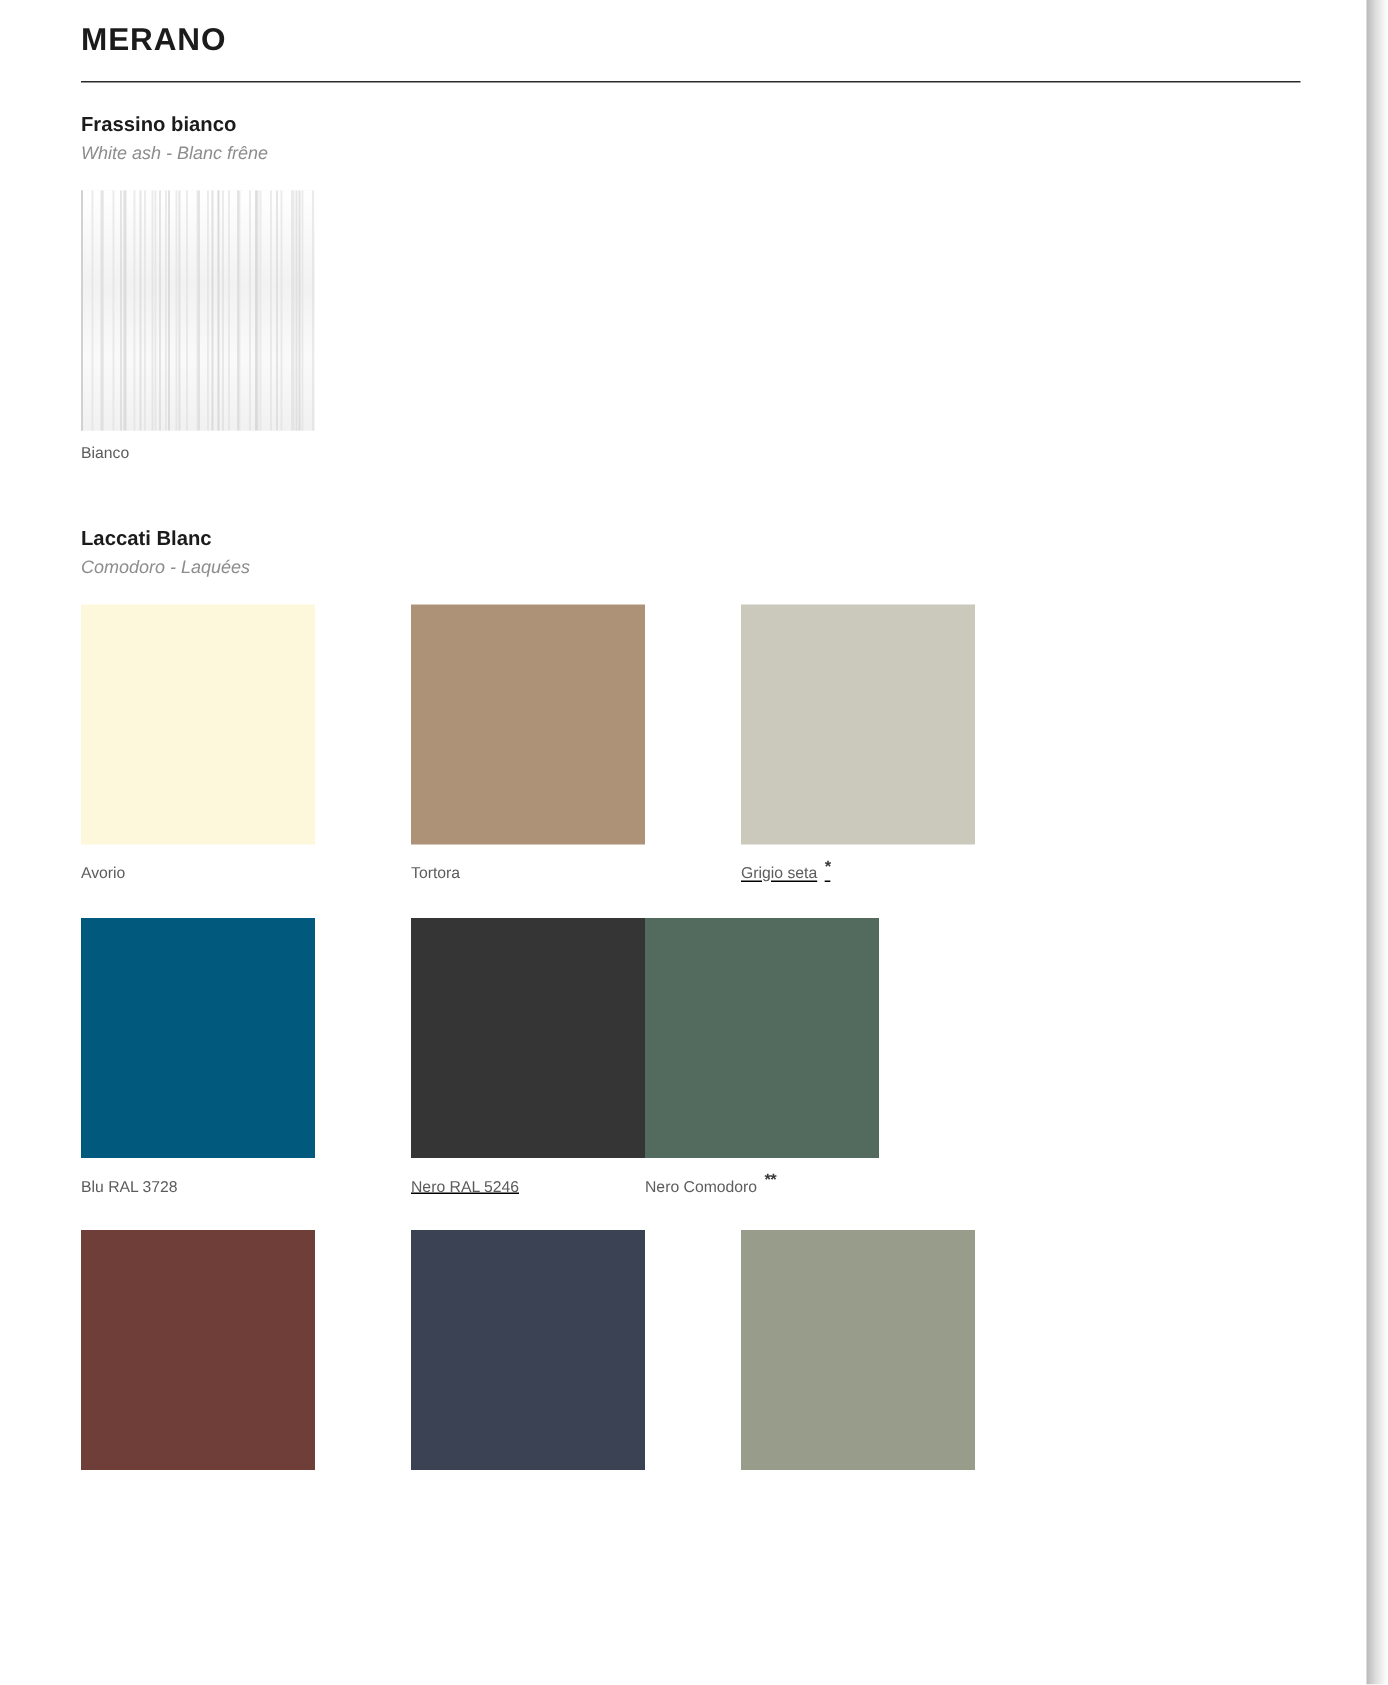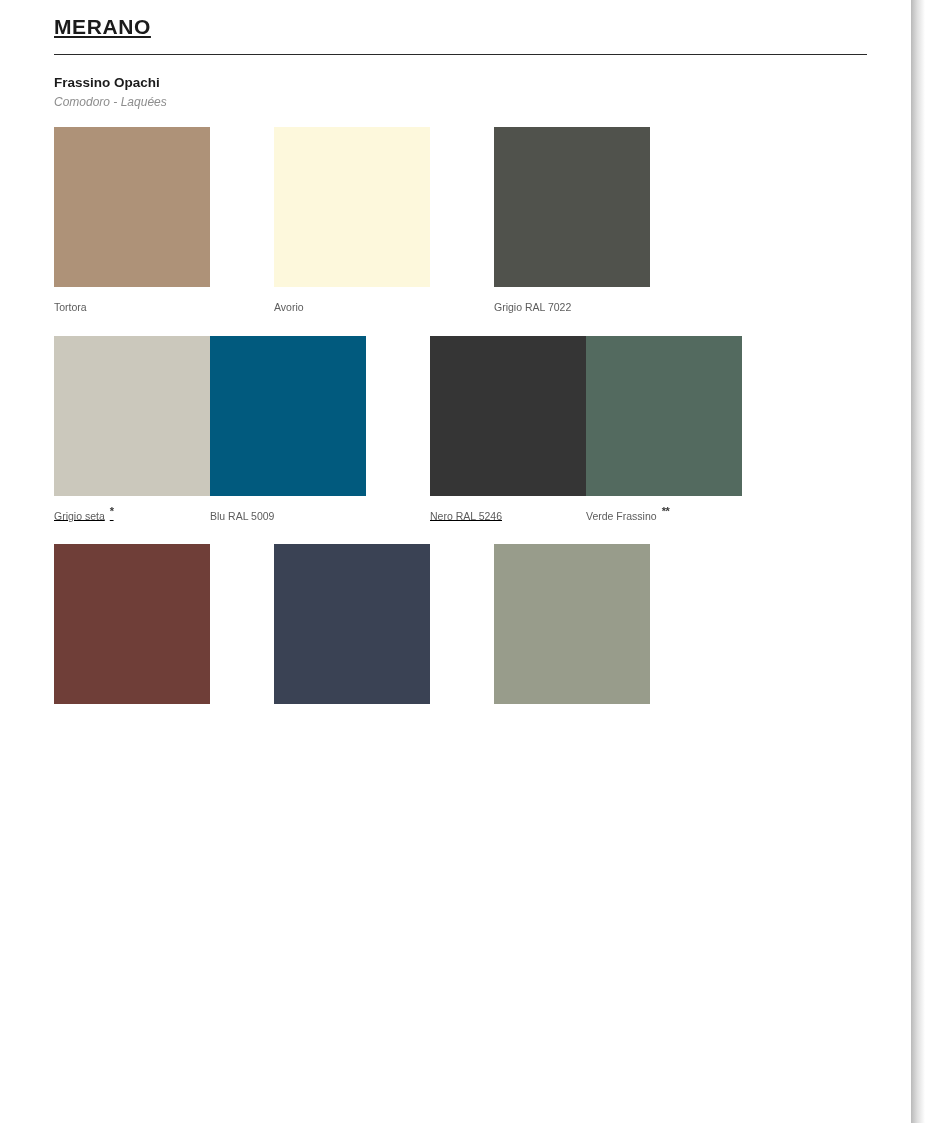--- a/index.html
+++ b/index.html
@@ -37,21 +37,20 @@
     width: 813px;
   }
   .title {
     font-size: 21px;
     font-weight: 700;
     letter-spacing: 0.6px;
     color: #1b1b1b;
     margin: 0;
     padding-top: 12px;
     line-height: 30px;
-    text-decoration: underline;
   }
   .rule {
     border-top: 1px solid #2a2a2a;
     margin-top: 12px;
     width: 100%;
   }
   .group {
     margin-top: 19px;
   }
   .group-name {
@@ -111,75 +110,81 @@
 </style>
 </head>
 <body>
 
 <div class="page">
   <div class="inner">
 
     <h1 class="title">MERANO</h1>
     <div class="rule"></div>
 
-
     <div class="group">
-      <div class="group-name">Frassino Opachi</div>
+      <div class="group-name">Frassino bianco</div>
+      <div class="group-sub">White ash - Blanc frêne</div>
+      <div class="grid">
+        <div class="cell">
+          <div class="swatch wood"></div>
+          <div class="caption">
+            <span>Bianco</span>
+          </div>
+        </div>
+      </div>
+    </div>
+
+    <div class="group">
+      <div class="group-name">Laccati Blanc</div>
       <div class="group-sub">Comodoro - Laquées</div>
 
       <div class="grid">
 
         <div class="cell">
+          <div class="swatch" style="background-color: rgb(253, 248, 220);"></div>
+          <div class="caption">
+            <span>Avorio</span><span class="mark"></span>
+          </div>
+        </div>
+
+        <div class="cell">
           <div class="swatch" style="background-color: rgb(174, 146, 120);"></div>
           <div class="caption">
             <span>Tortora</span><span class="mark"></span>
           </div>
         </div>
 
-        <div class="cell">
-          <div class="swatch" style="background-color: rgb(253, 248, 220);"></div>
-          <div class="caption">
-            <span>Avorio</span><span class="mark"></span>
-          </div>
-        </div>
-
-        <div class="cell">
-          <div class="swatch" style="background-color: rgb(80, 82, 76);"></div>
-          <div class="caption">
-            <span>Grigio RAL 7022</span><span class="mark"></span>
-          </div>
-        </div>
 
         <div class="cell last">
           <div class="swatch" style="background-color: rgb(203, 200, 188);"></div>
           <div class="caption">
             <span>Grigio seta</span><span class="mark">*</span>
           </div>
         </div>
 
 
         <div class="cell">
           <div class="swatch" style="background-color: rgb(1, 90, 126);"></div>
           <div class="caption">
-            <span>Blu RAL 5009</span><span class="mark"></span>
+            <span>Blu RAL 3728</span><span class="mark"></span>
           </div>
         </div>
 
 
         <div class="cell last">
           <div class="swatch" style="background-color: rgb(53, 53, 53);"></div>
           <div class="caption">
             <span>Nero RAL 5246</span><span class="mark"></span>
           </div>
         </div>
 
         <div class="cell">
           <div class="swatch" style="background-color: rgb(83, 106, 95);"></div>
           <div class="caption">
-            <span>Verde Frassino</span><span class="mark">**</span>
+            <span>Nero Comodoro</span><span class="mark">**</span>
           </div>
         </div>
 
         <div class="cell">
           <div class="swatch" style="background-color: rgb(111, 62, 56);"></div>
 
         </div>
 
         <div class="cell">
           <div class="swatch" style="background-color: rgb(58, 66, 84);"></div>

